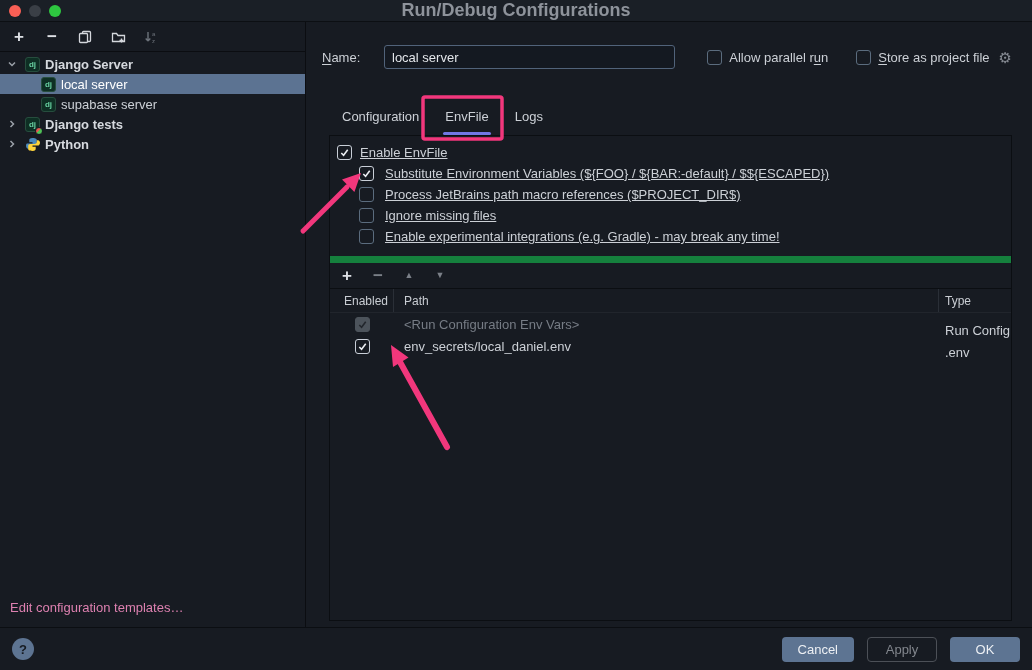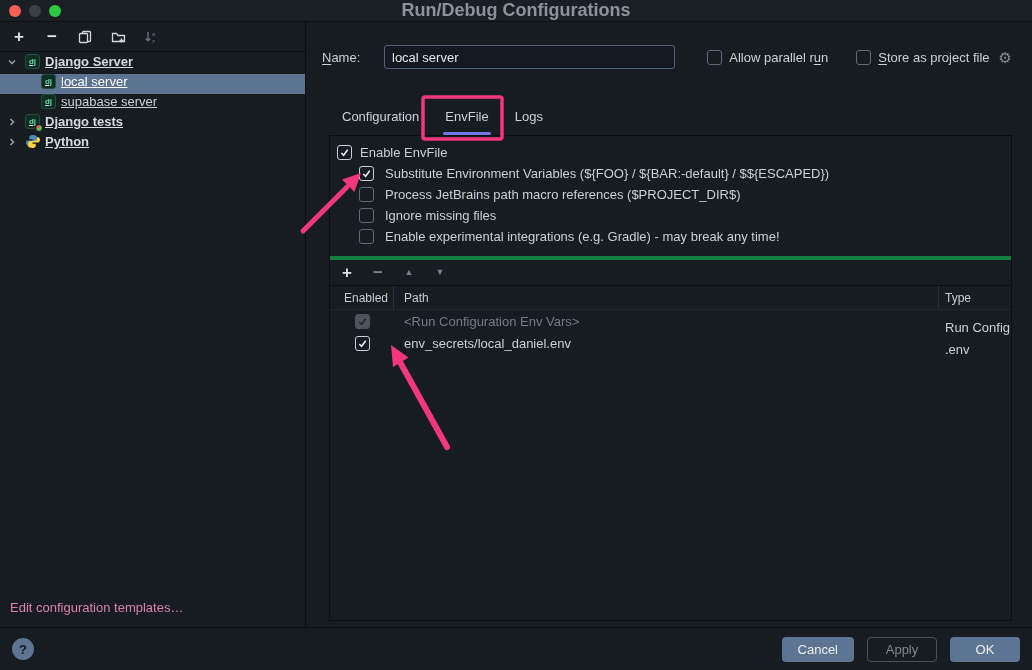--- a/index.html
+++ b/index.html
@@ -17,21 +17,21 @@
   .win-title { position:absolute; left:0; right:0; text-align:center; font-weight:bold; color:#8e939b; font-size:18px; }
 
   
   .body { display:flex; height:605px; }
 
   
   .sidebar { width:306px; border-right:1px solid #0b0d11; display:flex; flex-direction:column; background:#171b22; }
   .sb-toolbar { height:30px; flex:none; display:flex; align-items:center; gap:17px; padding:0 11px; border-bottom:1px solid #0b0d11; }
   .tb-ic { display:inline-flex; align-items:center; justify-content:center; width:16px; height:16px; }
   .tree { flex:1; padding-top:2px; overflow:hidden; }
-  .tree-row { height:20px; display:flex; align-items:flex-start; gap:5px; color:#ccd0d6; cursor:default;text-decoration:underline; }
+  .tree-row { height:20px; display:flex; align-items:center; gap:5px; color:#ccd0d6; cursor:default; }
   .tree-row.bold { font-weight:bold; color:#d6d9de; }
   .tree-row.selected { background:#5c7392; color:#fff; }
   .chev { width:16px; height:16px; flex:none; display:inline-flex; align-items:center; justify-content:center; }
   .ric { position:relative; width:15px; height:15px; flex:none; display:inline-flex; }
   .dj-badge { width:15px; height:15px; border-radius:3px; background:#0e2f24; border:1px solid #274d3e; color:#67d0a0; font-size:8px; font-weight:bold; display:flex; align-items:center; justify-content:center; letter-spacing:0; }
   .test-dot { position:absolute; right:-3px; bottom:-3px; width:8px; height:8px; border-radius:50%; background:linear-gradient(135deg,#e25b52 50%,#4fc257 50%); border:1px solid #171b22; }
   .edit-link { padding:0 10px 12px; color:#dd80b0; font-size:13px; cursor:pointer; }
 
   
   .main { flex:1; display:flex; flex-direction:column; padding:0 20px 6px 16px; min-width:0; }
@@ -43,21 +43,21 @@
   .u { text-decoration:underline; text-underline-offset:2px; }
   .gear { color:#868b93; font-size:15px; line-height:1; margin-left:2px; }
 
   
   .tabbar { display:flex; margin-top:31px; margin-left:7px; flex:none; }
   .tab { position:relative; padding:9px 13px 11px; color:#cdd1d7; cursor:pointer; }
   .tab.active::after { content:""; position:absolute; left:11px; right:11px; bottom:0; height:3px; border-radius:2px; background:#7277e4; }
 
   
   .panel { margin-left:7px; flex:1; border:1px solid #0b0e12; display:flex; flex-direction:column; min-height:0; }
-  .cb-list { padding:6px 0 9px; border-bottom:4px solid #15803d; }
+  .cb-list { padding:6px 0 9px; border-bottom:7px solid #15803d;text-decoration:underline; }
   .cb-row { display:flex; align-items:center; gap:8px; height:21px; padding-left:7px; }
   .cb-row.indent { padding-left:29px;gap:11px; }
   .cb { width:15px; height:15px; flex:none; border:1px solid #5b6c7e; border-radius:3px; background:transparent; display:inline-flex; align-items:center; justify-content:center; }
   .cb svg { display:none; }
   .cb.checked { border-color:#c9cfd8; }
   .cb.checked svg { display:block; }
   .cb.checked svg path { stroke:#eceff3; }
   .cb.disabled { background:#4c535b; border-color:#4c535b; }
   .cb.disabled svg path { stroke:#22262c; }
 

